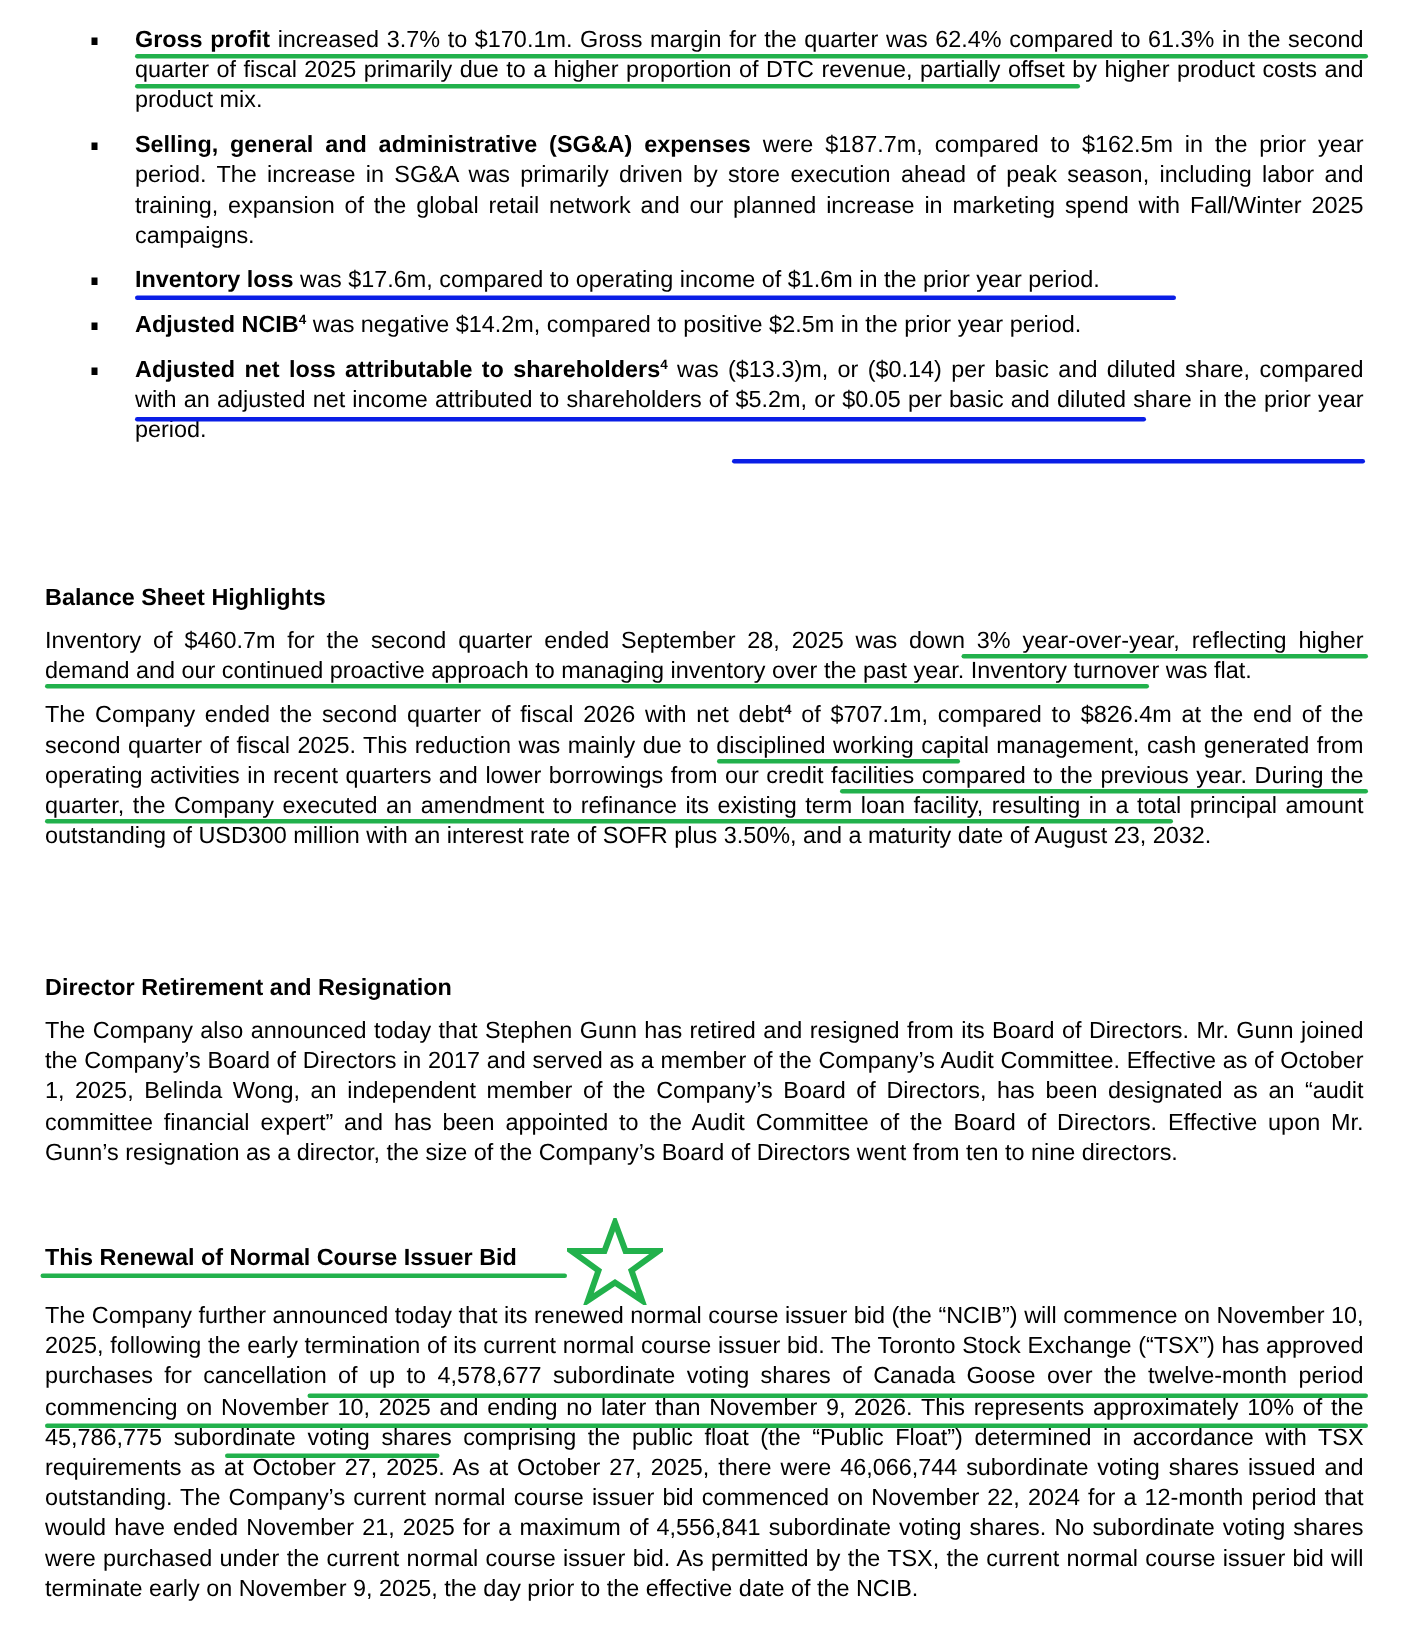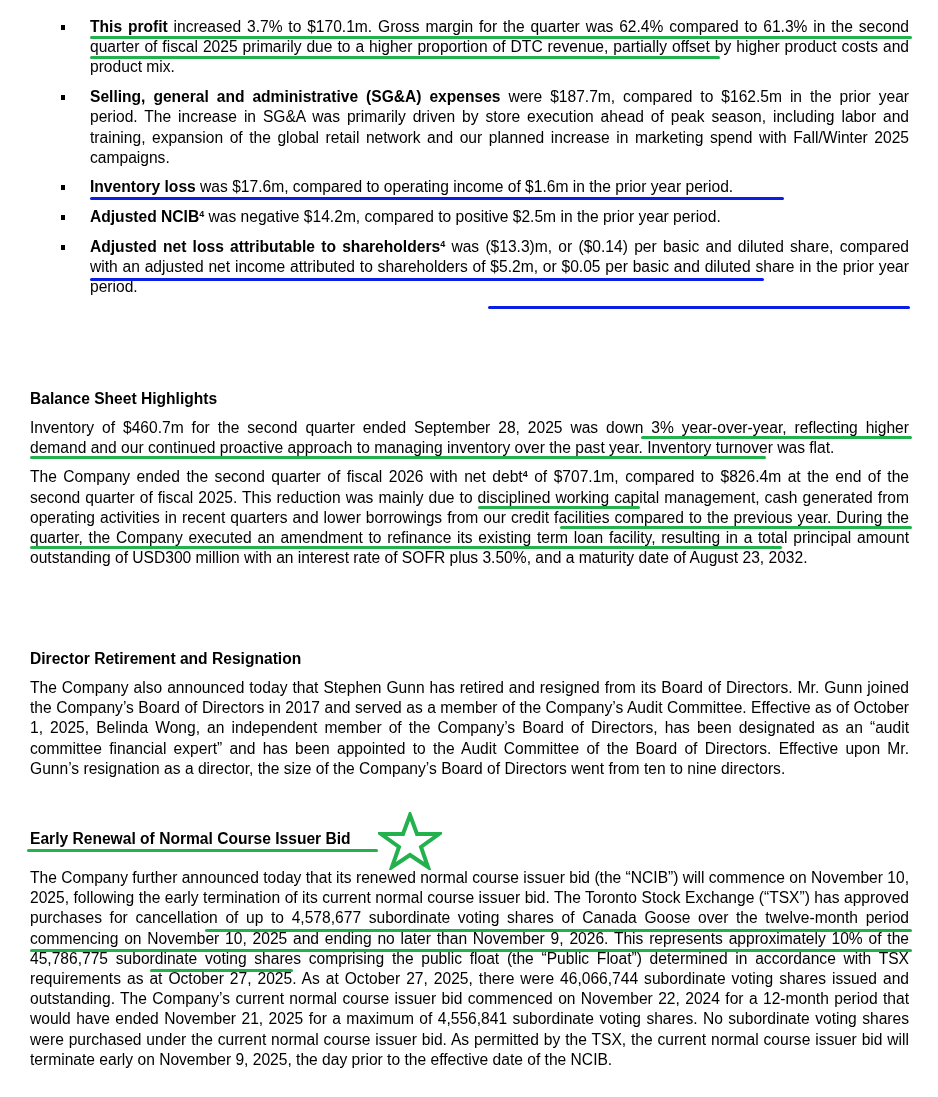--- a/index.html
+++ b/index.html
@@ -21,40 +21,40 @@
   .ann.green { background: #22b14c; }
   .ann.blue { background: #0a1ee6; }
   .star { position: absolute; left: 378px; top: 812px; width: 64px; height: 58px; }
 </style>
 </head>
 <body>
 
 <div class="page">
 
   <ul class="bullets txt">
-    <li><span class="dot"></span><b>This profit</b><span> increased 3.7% to $170.1m. Gross margin for the quarter was 62.4% compared to 61.3% in the second quarter of fiscal 2025 primarily due to a higher proportion of DTC revenue, partially offset by higher product costs and product mix.</span></li>
+    <li><span class="dot"></span><b>Gross profit</b><span> increased 3.7% to $170.1m. Gross margin for the quarter was 62.4% compared to 61.3% in the second quarter of fiscal 2025 primarily due to a higher proportion of DTC revenue, partially offset by higher product costs and product mix.</span></li>
     <li><span class="dot"></span><b>Selling, general and administrative (SG&amp;A) expenses</b><span> were $187.7m, compared to $162.5m in the prior year period. The increase in SG&amp;A was primarily driven by store execution ahead of peak season, including labor and training, expansion of the global retail network and our planned increase in marketing spend with Fall/Winter 2025 campaigns.</span></li>
     <li><span class="dot"></span><b>Inventory loss</b><span> was $17.6m, compared to operating income of $1.6m in the prior year period.</span></li>
     <li><span class="dot"></span><b>Adjusted NCIB</b><sup>4</sup><span> was negative $14.2m, compared to positive $2.5m in the prior year period.</span></li>
     <li><span class="dot"></span><b>Adjusted net loss attributable to shareholders</b><sup>4</sup><span> was ($13.3)m, or ($0.14) per basic and diluted share, compared with an adjusted net income attributed to shareholders of $5.2m, or $0.05 per basic and diluted share in the prior year period.</span></li>
   </ul>
 
   <div class="section txt" style="top:389px;">
     <p class="heading">Balance Sheet Highlights</p>
     <p class="para">Inventory of $460.7m for the second quarter ended September 28, 2025 was down 3% year-over-year, reflecting higher demand and our continued proactive approach to managing inventory over the past year. Inventory turnover was flat.</p>
     <p class="para"><span>The Company ended the second quarter of fiscal 2026 with net debt</span><sup>4</sup><span> of $707.1m, compared to $826.4m at the end of the second quarter of fiscal 2025. This reduction was mainly due to disciplined working capital management, cash generated from operating activities in recent quarters and lower borrowings from our credit facilities compared to the previous year. During the quarter, the Company executed an amendment to refinance its existing term loan facility, resulting in a total principal amount outstanding of USD300 million with an interest rate of SOFR plus 3.50%, and a maturity date of August 23, 2032.</span></p>
   </div>
 
   <div class="section txt" style="top:649px;">
     <p class="heading">Director Retirement and Resignation</p>
     <p class="para">The Company also announced today that Stephen Gunn has retired and resigned from its Board of Directors. Mr. Gunn joined the Company’s Board of Directors in 2017 and served as a member of the Company’s Audit Committee. Effective as of October 1, 2025, Belinda Wong, an independent member of the Company’s Board of Directors, has been designated as an “audit committee financial expert” and has been appointed to the Audit Committee of the Board of Directors. Effective upon Mr. Gunn’s resignation as a director, the size of the Company’s Board of Directors went from ten to nine directors.</p>
   </div>
 
   <div class="section txt" style="top:829px;">
-    <p class="heading">Early Renewal of Normal Course Issuer Bid</p>
+    <p class="heading">This Renewal of Normal Course Issuer Bid</p>
     <p class="para" style="margin-top:19px;">The Company further announced today that its renewed normal course issuer bid (the “NCIB”) will commence on November 10, 2025, following the early termination of its current normal course issuer bid. The Toronto Stock Exchange (“TSX”) has approved purchases for cancellation of up to 4,578,677 subordinate voting shares of Canada Goose over the twelve-month period commencing on November 10, 2025 and ending no later than November 9, 2026. This represents approximately 10% of the 45,786,775 subordinate voting shares comprising the public float (the “Public Float”) determined in accordance with TSX requirements as at October 27, 2025. As at October 27, 2025, there were 46,066,744 subordinate voting shares issued and outstanding. The Company’s current normal course issuer bid commenced on November 22, 2024 for a 12-month period that would have ended November 21, 2025 for a maximum of 4,556,841 subordinate voting shares. No subordinate voting shares were purchased under the current normal course issuer bid. As permitted by the TSX, the current normal course issuer bid will terminate early on November 9, 2025, the day prior to the effective date of the NCIB.</p>
   </div>
 
   <div class="ann green" style="left:90px; top:36px; width:822px;"></div>
   <div class="ann green" style="left:90px; top:56px; width:630px;"></div>
   <div class="ann blue" style="left:90px; top:197px; width:694px;"></div>
   <div class="ann blue" style="left:90px; top:278px; width:674px;"></div>
   <div class="ann blue" style="left:488px; top:306px; width:422px;"></div>
   <div class="ann green" style="left:641px; top:436px; width:271px;"></div>
   <div class="ann green" style="left:30px; top:456px; width:736px;"></div>

